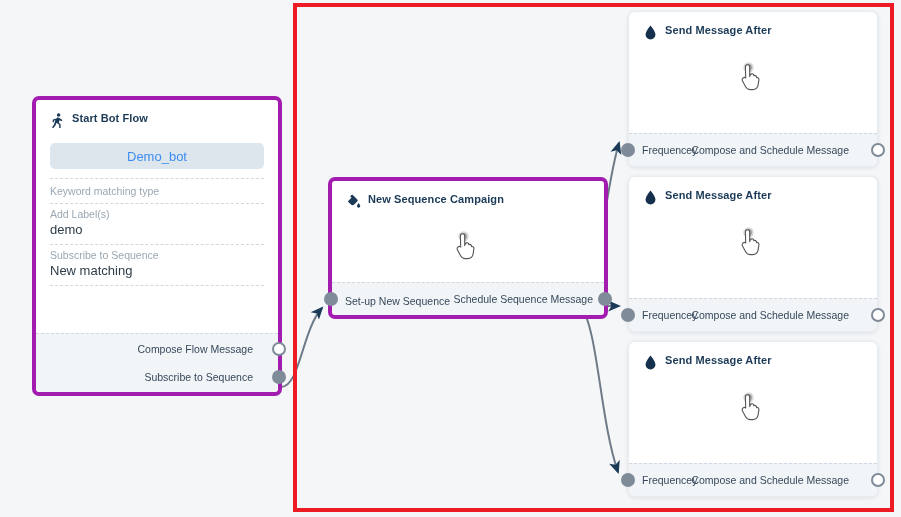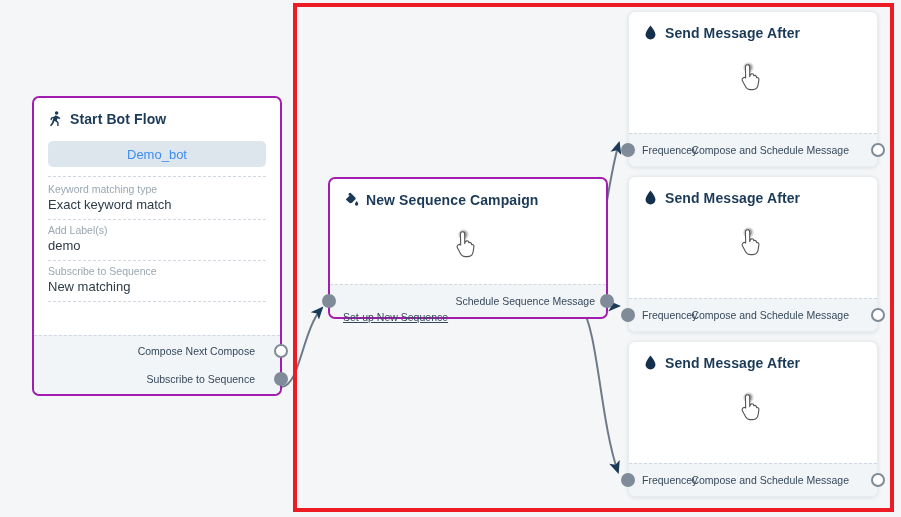--- a/index.html
+++ b/index.html
@@ -28,33 +28,33 @@
 
   
   .node{
     position:absolute;
     background:#ffffff;
     border-radius:7px;
     box-sizing:border-box;
     z-index:20;
   }
   .node.blue{
-    border:2px solid #a21caf;
+    border:4px solid #a21caf;
     box-shadow:0 0 0 0 rgba(0,0,0,0);
   }
   .node.plain{
     border:1px solid #e8ecef;
     box-shadow:0 1px 4px rgba(20,40,70,.10);
   }
   .node-header{
-    display:flex;align-items:flex-end;
+    display:flex;align-items:flex-start;
     gap:7px;
     padding:12px 0 0 14px;
     color:#1b3a57;
-    font-size:14px;
+    font-size:11px;
     font-weight:bold;
     letter-spacing:.1px;
     white-space:nowrap;
   }
   .node-header .hdr-icon{
     display:inline-flex;align-items:center;justify-content:center;
     width:15px;height:17px;flex:0 0 auto;
   }
 
   
@@ -152,35 +152,34 @@
       <span>Start Bot Flow</span>
     </div>
 
     <div class="bot-pill">
       <span>Demo_bot</span>
     </div>
 
     <div class="fields">
       <div class="field-row">
         <div class="field-label">Keyword matching type</div>
-        <div class="field-value">Exact keyword match</div>
       </div>
       <div class="field-row">
         <div class="field-label">Add Label(s)</div>
         <div class="field-value">demo</div>
       </div>
       <div class="field-row">
         <div class="field-label">Subscribe to Sequence</div>
         <div class="field-value">New matching</div>
       </div>
     </div>
 
     <div class="node-footer" style="height:58px;">
       <div class="port-row" style="height:29px;">
-        <span class="port-label lbl-right" style="right:25px;top:9px;">Compose Next Compose</span>
+        <span class="port-label lbl-right" style="right:25px;top:9px;">Compose Flow Message</span>
         <span class="port-dot hollow" style="right:-8px;top:8px;"></span>
       </div>
       <div class="port-row" style="height:29px;">
         <span class="port-label lbl-right" style="right:25px;top:8px;">Subscribe to Sequence</span>
         <span class="port-dot filled" style="right:-8px;top:7px;"></span>
       </div>
     </div>
   </div>
 
   <div class="node blue" style="left:328px;top:177px;width:280px;height:142px;">
@@ -210,21 +209,21 @@
                    L27.1 26.9 C26.7 29.6 24.4 31.6 21.7 31.6 L19.3 31.6
                    C17.3 31.6 15.5 30.5 14.6 28.8 L11.4 22.8
                    C10.8 21.7 11.2 20.3 12.3 19.7 C13.1 19.2 14.1 19.4 14.7 20.0
                    L14.4 9 Z" fill="#ffffff" stroke="#555555" stroke-width="1.1" stroke-linejoin="round"></path>
         </svg>
       </span>
     </div>
 
     <div class="node-footer" style="height:32px;">
       <div class="port-row" style="height:32px;">
-        <span class="port-label lbl-left" style="left:13px;top:26px;text-decoration:underline;">Set-up New Sequence</span>
+        <span class="port-label lbl-left" style="left:13px;top:12px;">Set-up New Sequence</span>
         <span class="port-dot filled" style="left:-8px;top:9px;"></span>
         <span class="port-label lbl-right" style="right:11px;top:10px;">Schedule Sequence Message</span>
         <span class="port-dot filled" style="right:-8px;top:9px;"></span>
       </div>
     </div>
   </div>
 
   <div class="node plain" style="left:628px;top:11px;width:250px;height:156px;">
     <div class="node-header">
       <span class="hdr-icon">

